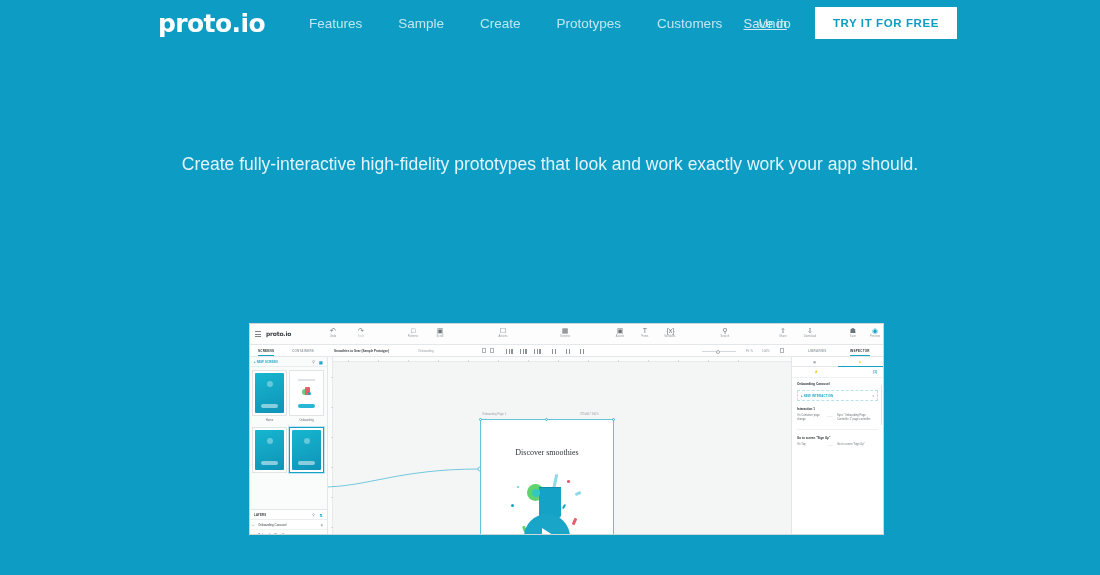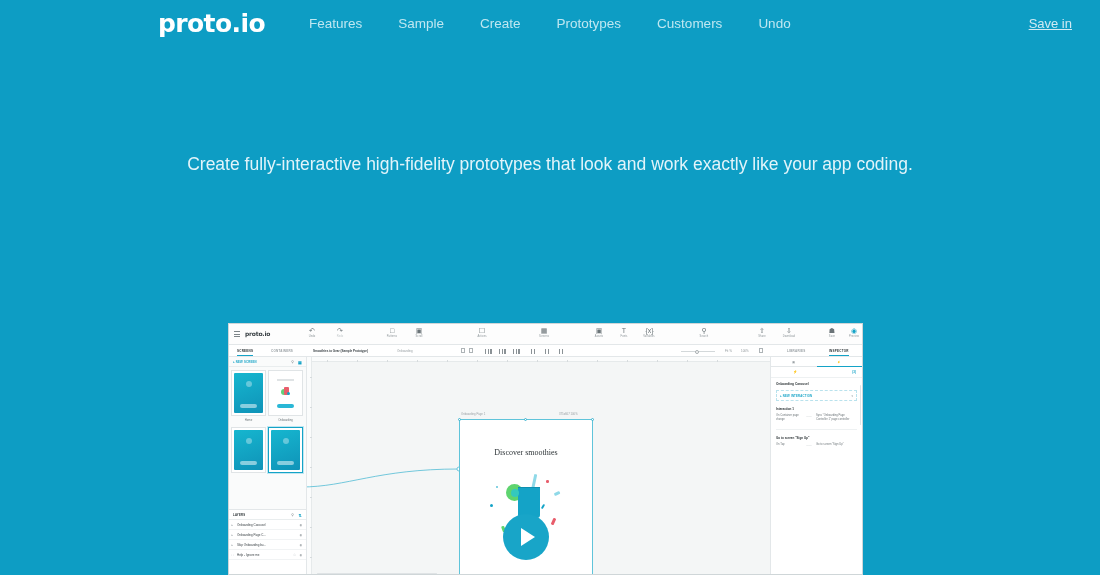--- a/index.html
+++ b/index.html
@@ -62,22 +62,22 @@
   .hero p {
     margin-top: 20px;
     color: #e2f4fa;
     font-size: 17.5px;
     line-height: 1.38;
     font-weight: normal;
   }
 
   
   .app-shot {
-    position: absolute; left: 228px; top: 323px;
-    width: 635px; height: 252px;
+    position: absolute; left: 249px; top: 323px;
+    width: 635px; height: 212px;
     background: #0c4a6e;
     border: 1px solid #cfd6d8;
     overflow: hidden;
     font-size: 3px;
     color: #5a6468;
   }
   .tb-row1 {
     position: relative; height: 21px; border-bottom: 1px solid #e3e7e9;
     background: #fdfdfd;
   }
@@ -281,26 +281,27 @@
     <div class="nav">
       <a class="nav-item" href="#">Features</a>
       <a class="nav-item" href="#">Sample</a>
       <a class="nav-item" href="#">Create</a>
       <a class="nav-item" href="#">Prototypes</a>
       <a class="nav-item" href="#">Customers</a>
       <a class="nav-item" href="#">Undo</a>
     </div>
     <div class="header-right">
       <a class="signin" href="#">Save in</a>
+      <button class="cta">TRY IT FOR FREE</button>
     </div>
   </div>
 
   <div class="hero">
     <p>
-      <span>Create fully-interactive high-fidelity prototypes that look and work exactly like your app coding.</span><br>
+      <span>Create fully-interactive high-fidelity prototypes that look and work exactly work your app should.</span><br>
     </p>
   </div>
 
   <div class="app-shot">
 
     <div class="tb-row1">
       <div class="hamburger">
           <i></i>
           <i></i>
           <i></i>

